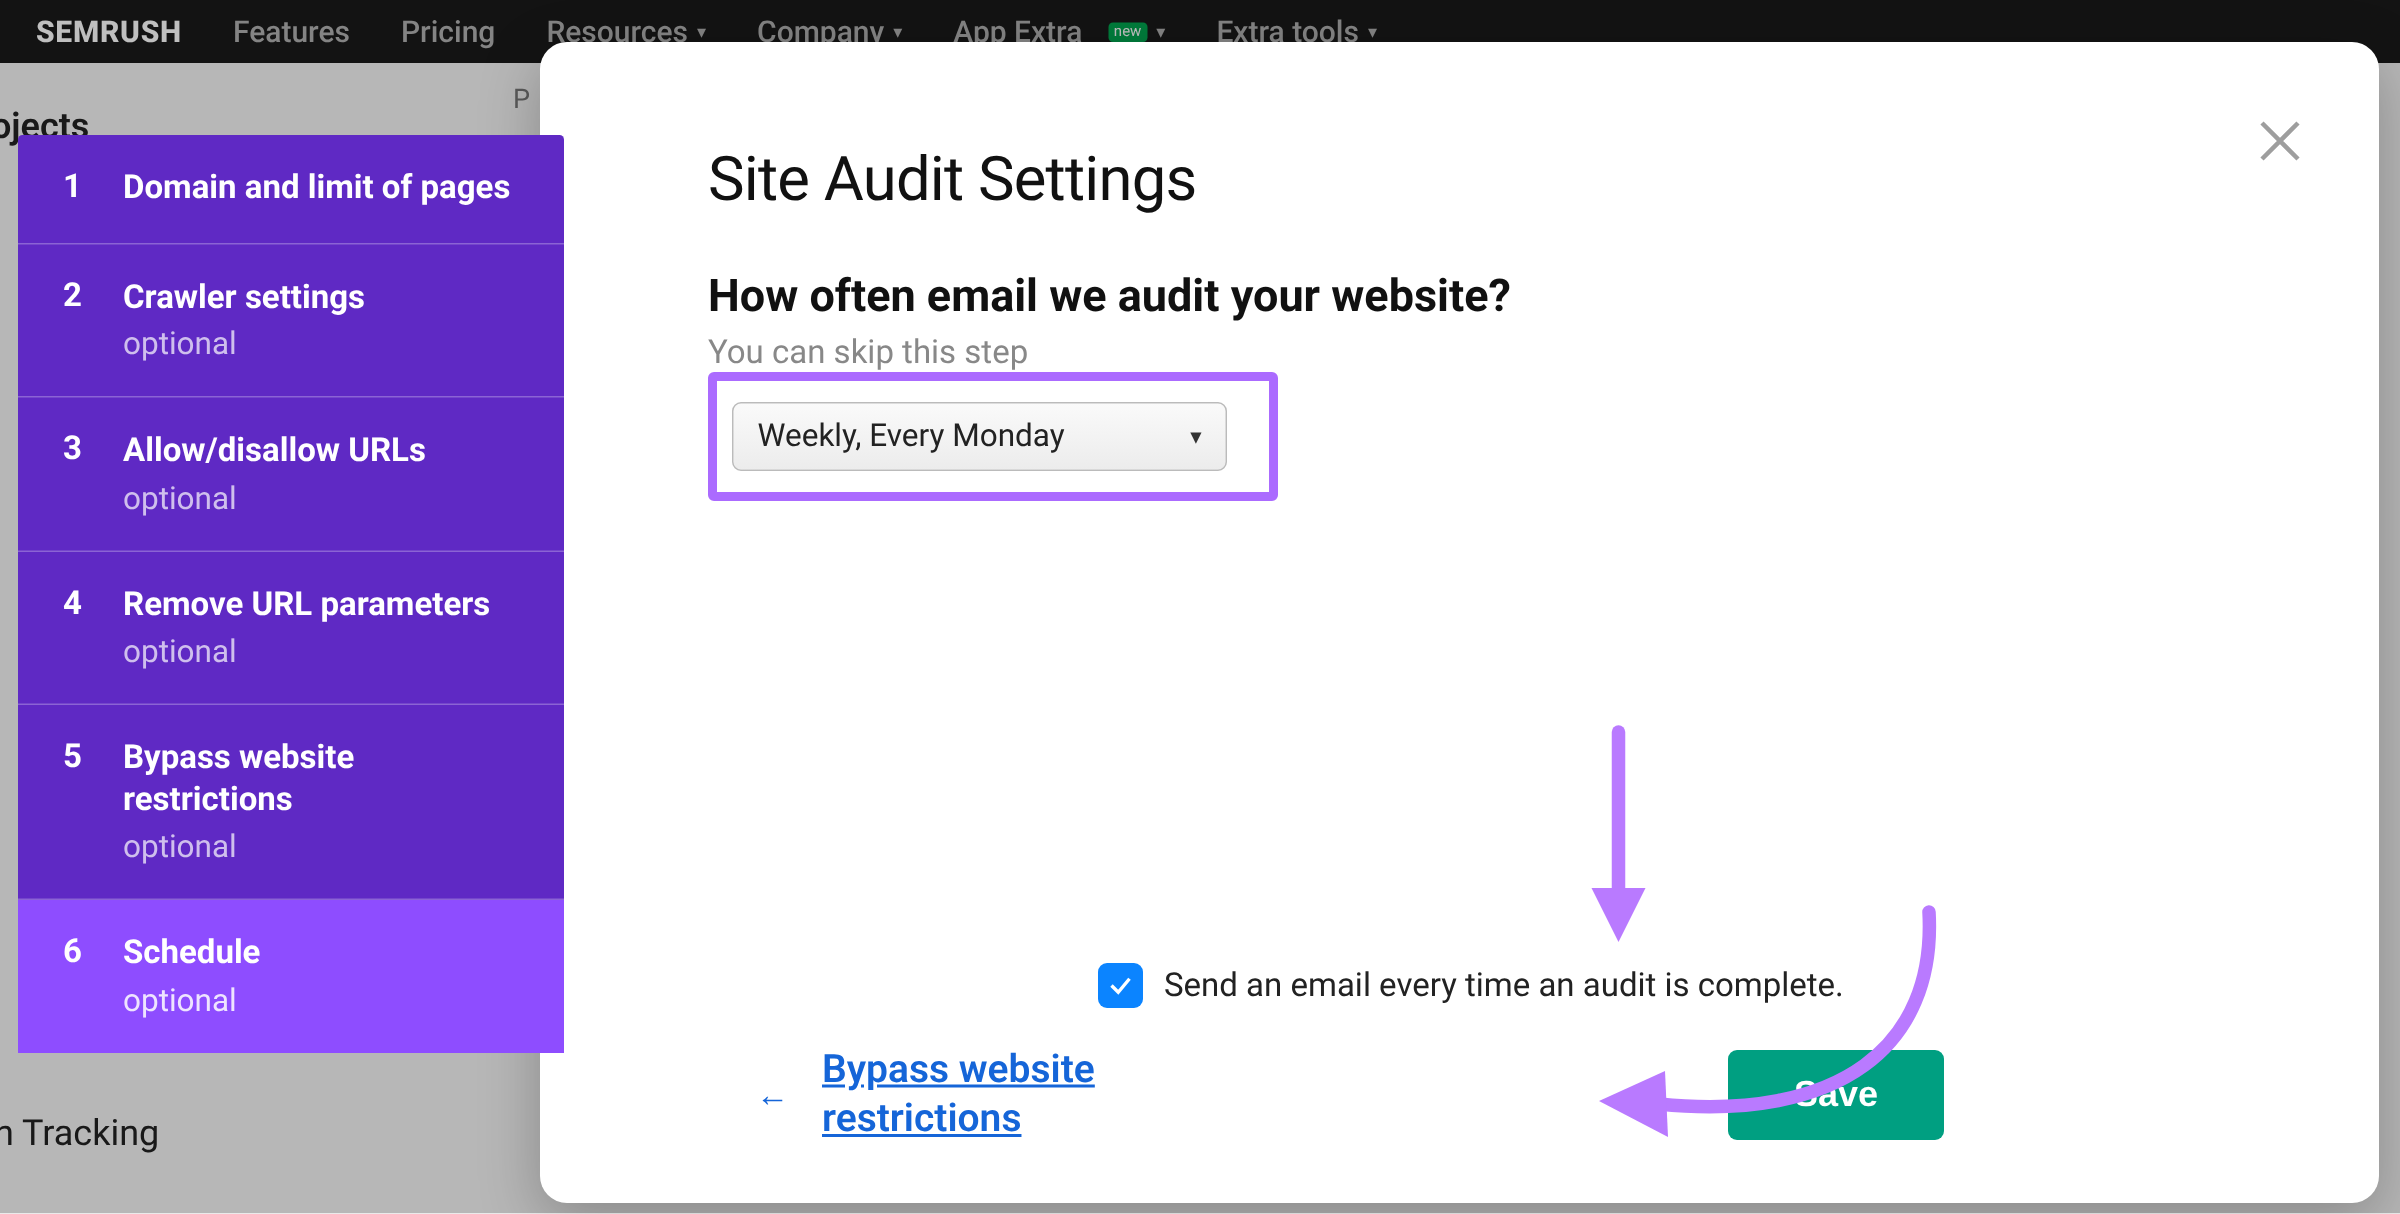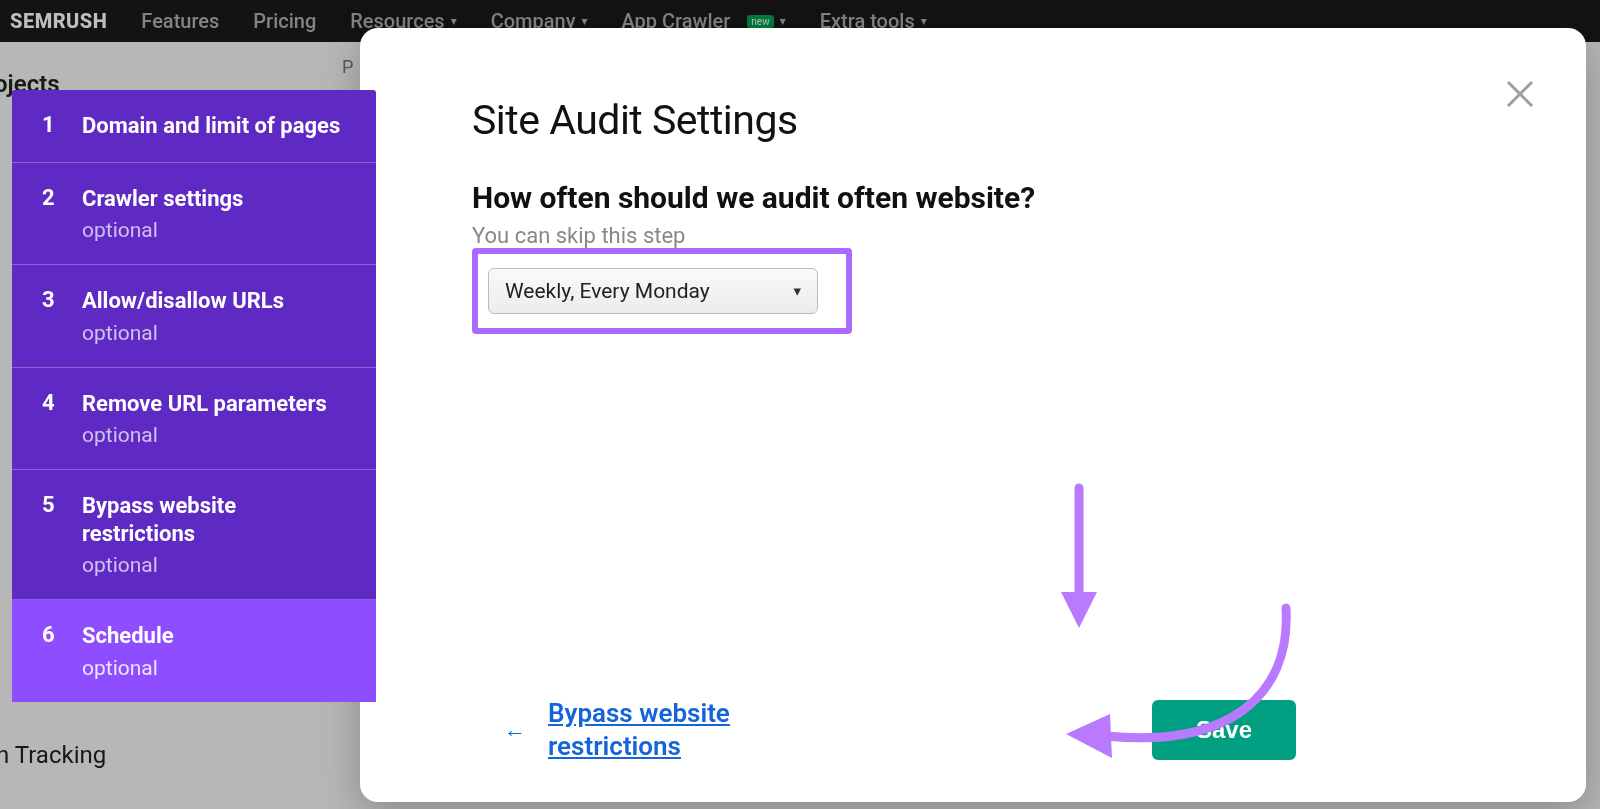--- a/index.html
+++ b/index.html
@@ -3,21 +3,21 @@
 <meta charset="utf-8">
 <style>
   * { box-sizing: border-box; margin: 0; padding: 0; }
   html, body { width: 1600px; height: 809px; overflow: hidden; font-family: -apple-system, BlinkMacSystemFont, "Segoe UI", Roboto, Helvetica, Arial, sans-serif; }
   body { background: #f5f5f5; position: relative; }
 
   
   .bg-topnav {
     position: absolute; top:0; left:0; right:0; height:42px;
     background:#1a1a1a; display:flex; align-items:center; gap:34px;
-    padding-left:10px; color:#b0b0b0; font-size:20px; font-weight:500;
+    padding-left:24px; color:#b0b0b0; font-size:20px; font-weight:500;
   }
   .bg-topnav .logo { color:#fff; font-weight:800; letter-spacing:.5px; font-size:20px; }
   .bg-topnav .nav-item { display:flex; align-items:center; gap:6px; }
   .bg-topnav .chev { font-size:12px; }
   .bg-badge { background:#00a64f; color:#fff; font-size:10px; padding:1px 4px; border-radius:3px; font-weight:400; }
 
   
   .dim { position:absolute; inset:0; background:rgba(0,0,0,.25); }
 
   
@@ -121,21 +121,21 @@
   <span class="nav-item">Features</span>
   <span class="nav-item">Pricing</span>
   <span class="nav-item">
       <span>Resources</span>
       <span class="chev">▾</span>
     </span>
   <span class="nav-item">
       <span>Company</span>
       <span class="chev">▾</span>
     </span>
-  <span class="nav-item"><span>App Crawler</span>&nbsp;<span class="bg-badge">new</span><span class="chev">▾</span></span>
+  <span class="nav-item"><span>App Extra</span>&nbsp;<span class="bg-badge">new</span><span class="chev">▾</span></span>
   <span class="nav-item">
       <span>Extra tools</span>
       <span class="chev">▾</span>
     </span>
 </div>
 
 <div class="bg-projects">ojects</div>
 <div class="bg-p">P</div>
 <div class="bg-tracking">n Tracking</div>
 <div class="bg-right">fWork_Vanity- -vanit</div>
@@ -144,31 +144,39 @@
 
 <div class="modal">
   <button class="close-btn">
     <svg viewBox="0 0 24 24">
         <path d="M4 4 L20 20 M20 4 L4 20"></path>
       </svg>
   </button>
 
   <div class="modal-body">
     <div class="h1">Site Audit Settings</div>
-    <div class="h2">How often should we audit often website?</div>
+    <div class="h2">How often email we audit your website?</div>
     <div class="sub">You can skip this step</div>
 
     <div class="select-wrap">
       <div class="faux-select">
         <span>Weekly, Every Monday</span>
         <span class="chev">▾</span>
       </div>
     </div>
 
     
+    <div class="email-row">
+      <div class="chk">
+        <svg viewBox="0 0 24 24">
+            <path d="M4 12 L10 18 L20 6"></path>
+          </svg>
+      </div>
+      <span>Send an email every time an audit is complete.</span>
+    </div>
 
     
     <div class="footer">
       <div class="back-link">
         <span class="arrow">←</span>
         <span class="back-text" style="white-space:pre-line;">Bypass website
 restrictions</span>
       </div>
       <div style="flex:1"></div>
       <button class="save-btn">Save</button>

